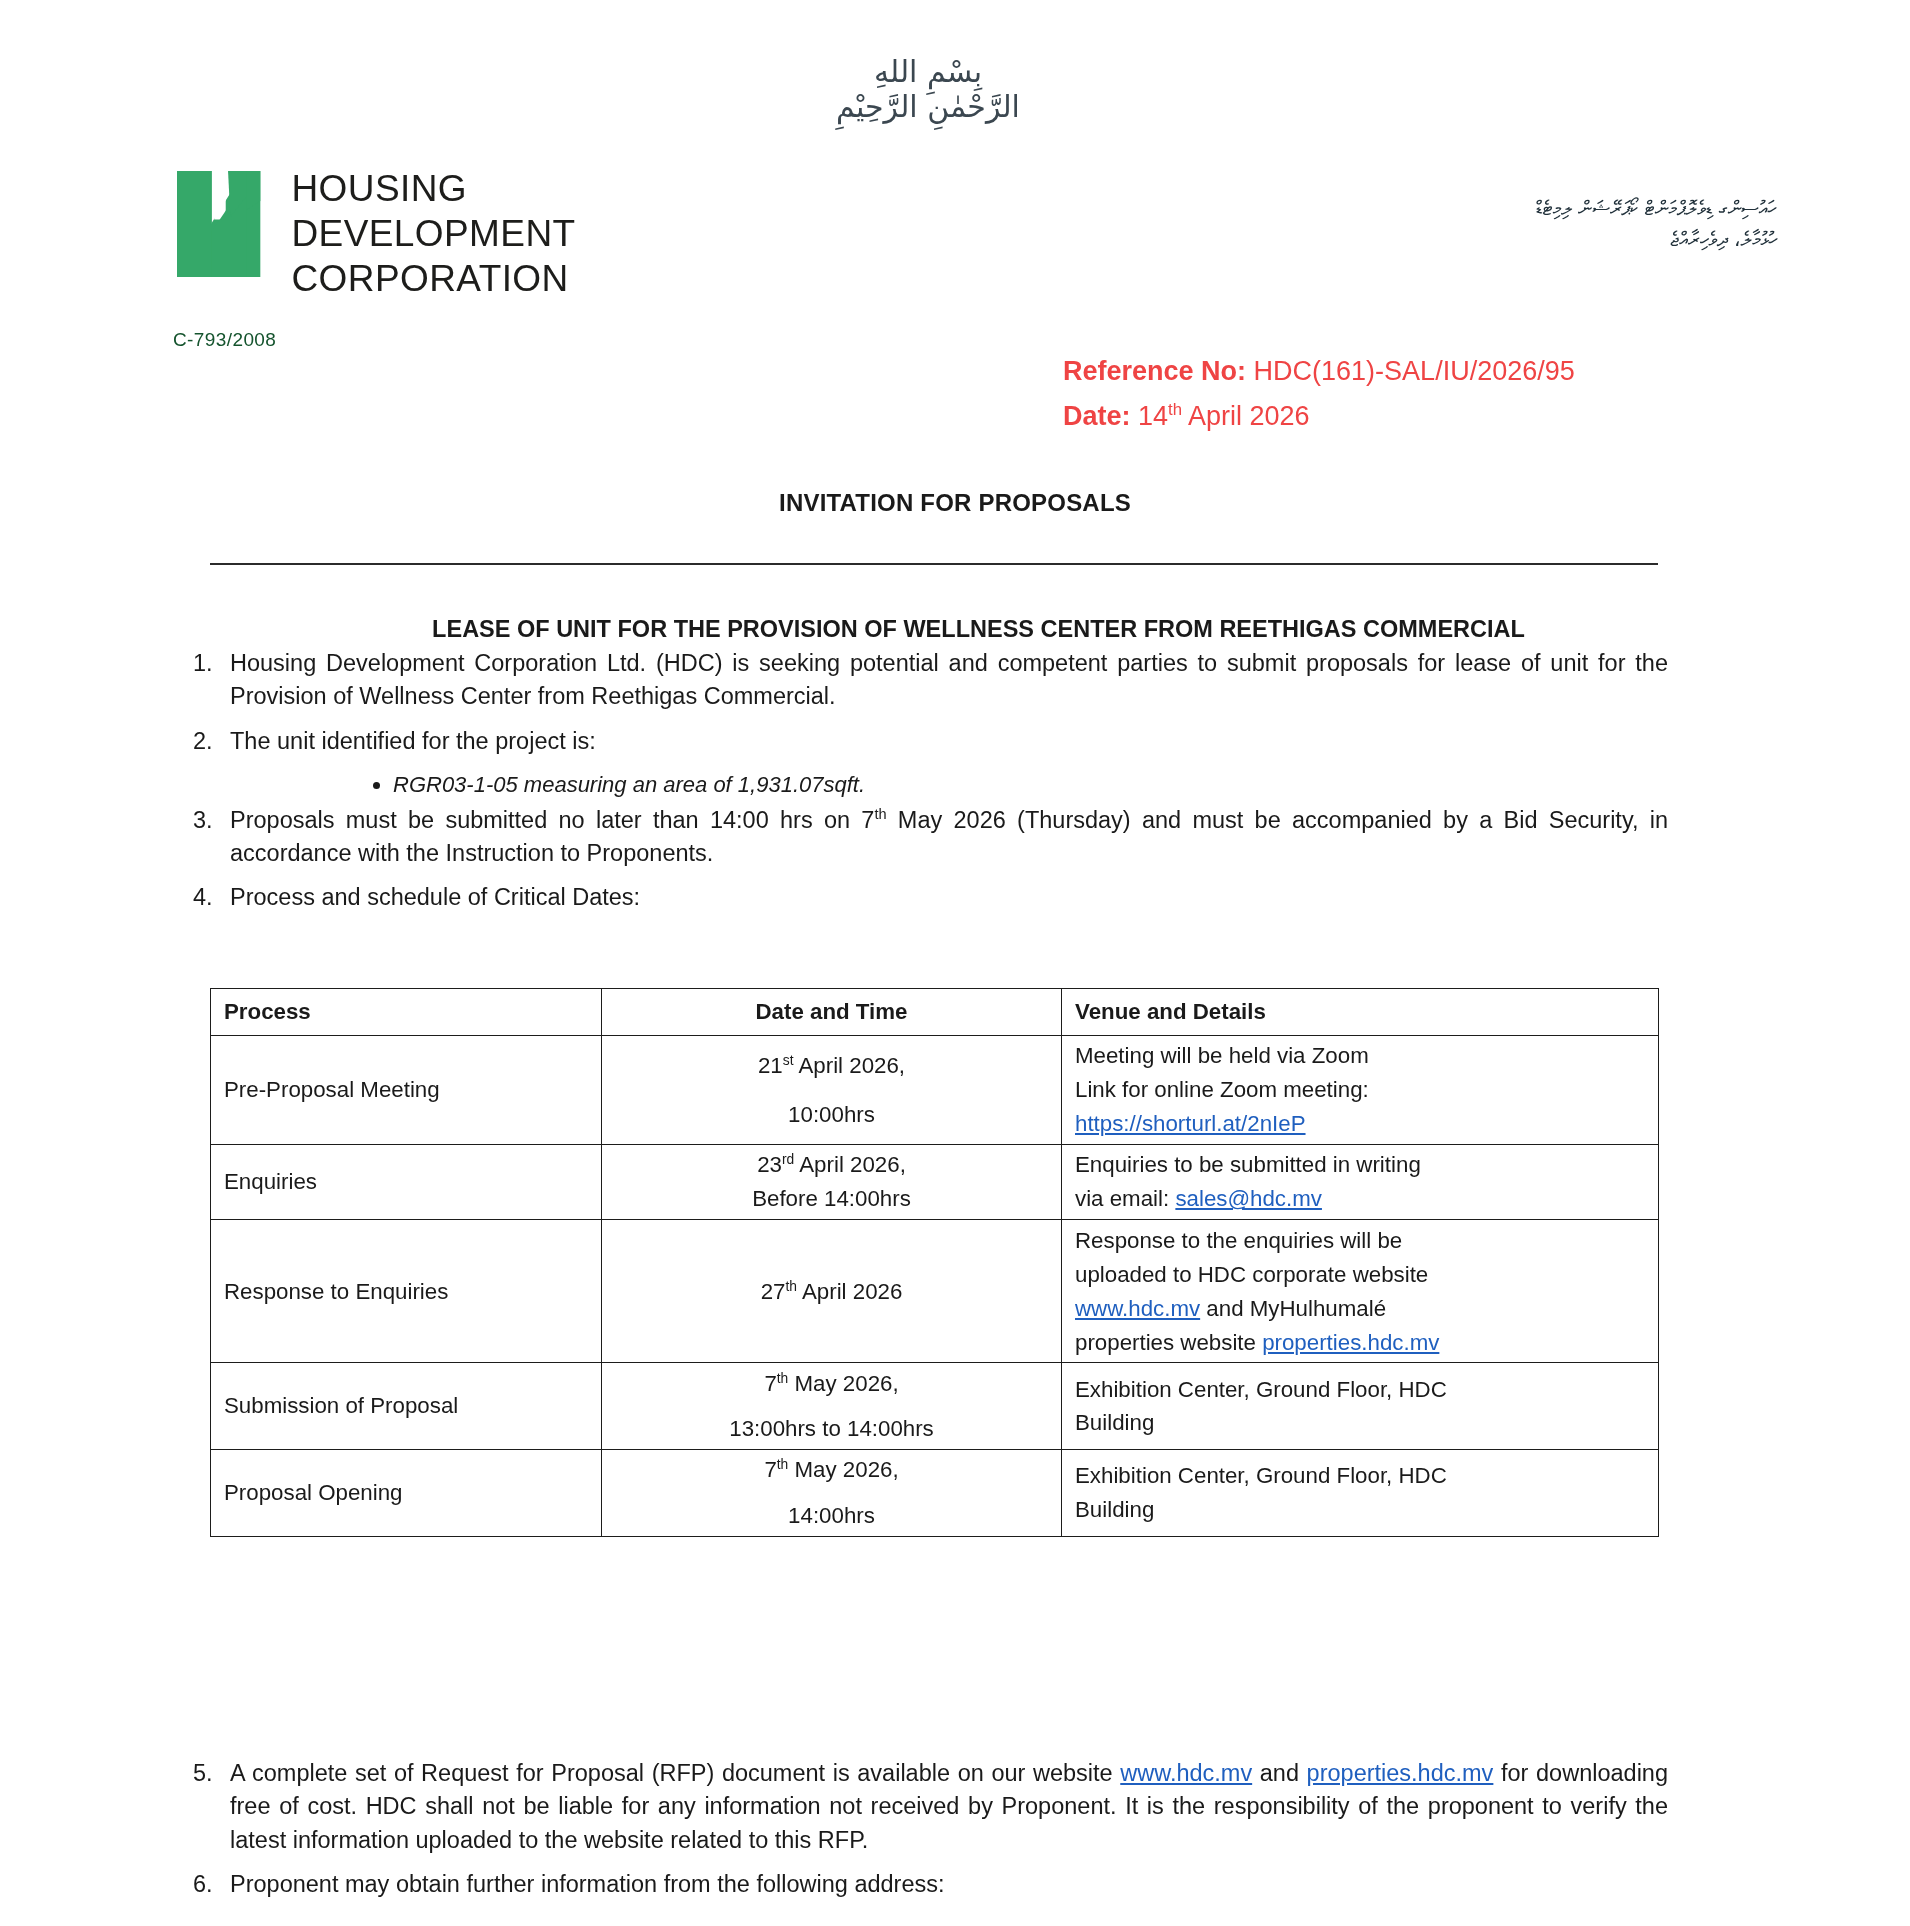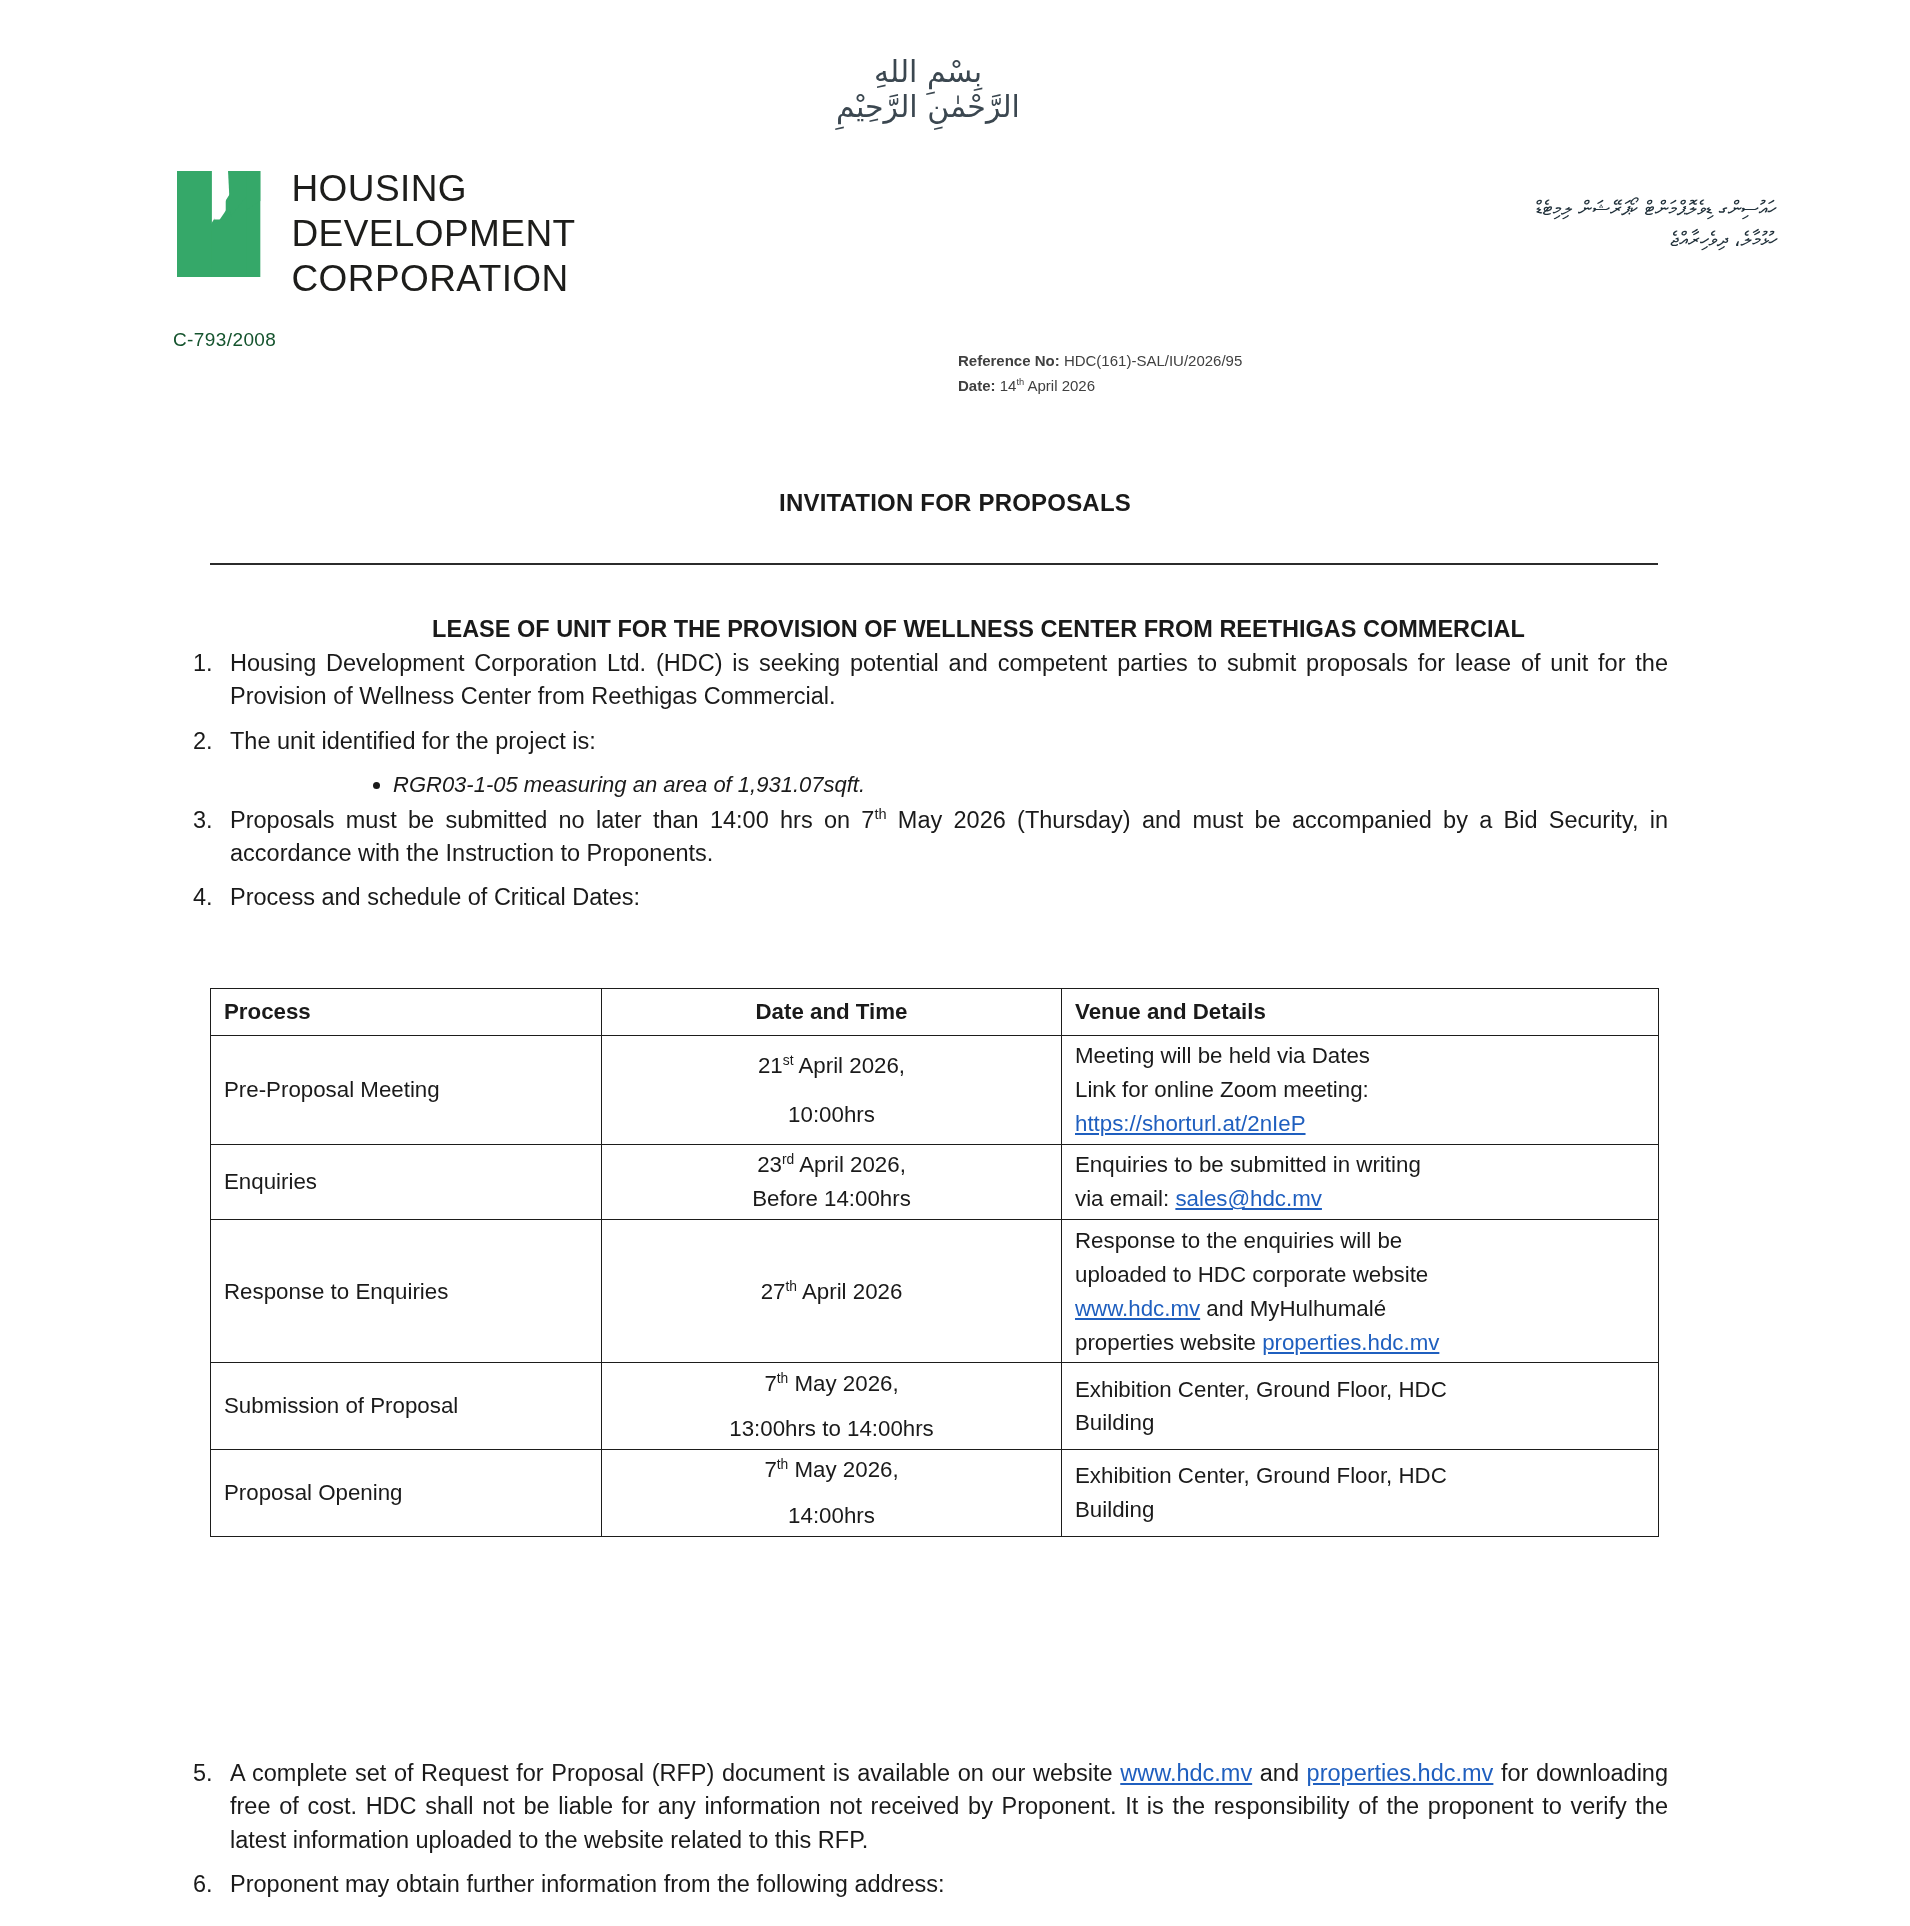--- a/index.html
+++ b/index.html
@@ -34,22 +34,22 @@
   }
   .dhivehi {
     position:absolute; right:133px; top:193px;
     text-align:right; direction:rtl;
     font-family:"DejaVu Sans", sans-serif;
     font-size:20px; line-height:1.55; color:#20303a;
   }
   .dhivehi div { white-space:nowrap; }
 
   .refblock {
-    position:absolute; left:958px; top:349px;
-    font-size:15px; line-height:1.65; color:#404040;
+    position:absolute; left:1063px; top:349px;
+    font-size:27px; line-height:1.65; color:#ef4444;
   }
   .refblock b { font-weight:700; }
   sup { font-size:0.62em; vertical-align:super; }
 
   .doc-title {
     position:absolute; left:0; right:0; top:489px;
     text-align:center; font-size:24px; font-weight:700;
     letter-spacing:0.2px;
   }
   .rule {
@@ -186,21 +186,21 @@
         <td>Pre-Proposal Meeting</td>
         <td class="c2">
           <div class="cell-lines">
             <div><span>21</span><sup>st</sup><span> April 2026,</span></div>
             <div style="height:13px"></div>
             <div>10:00hrs</div>
           </div>
         </td>
         <td>
           <div class="cell-lines">
-            <div>Meeting will be held via Dates</div>
+            <div>Meeting will be held via Zoom</div>
             <div>Link for online Zoom meeting:</div>
             <div><a class="link" href="#">https://shorturl.at/2nIeP</a></div>
           </div>
         </td>
       </tr>
 
       <tr>
         <td>Enquiries</td>
         <td class="c2">
           <div class="cell-lines">

